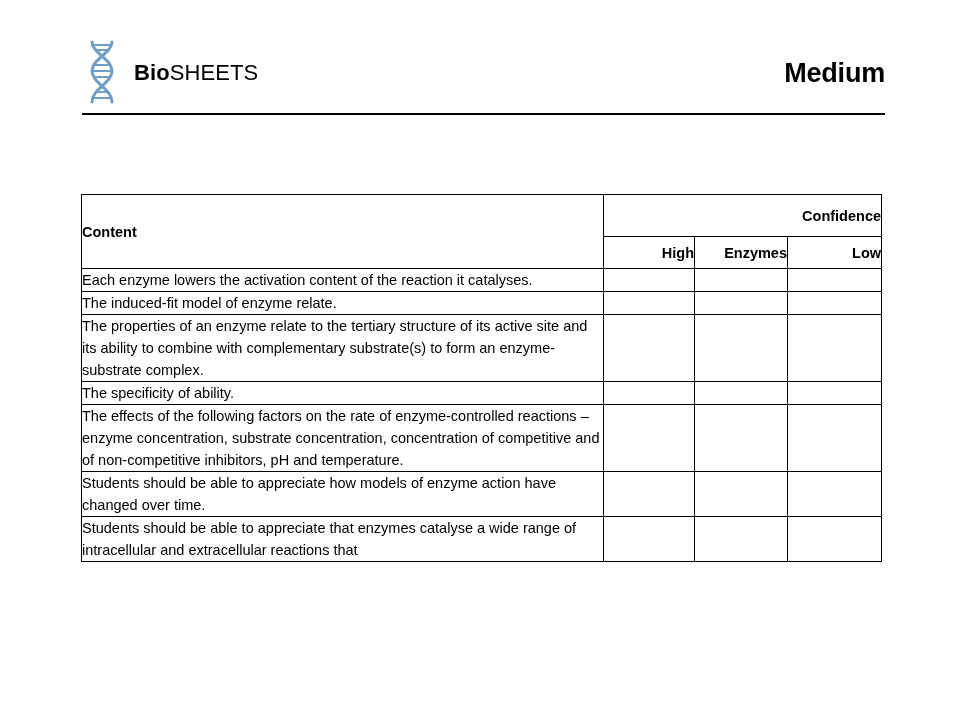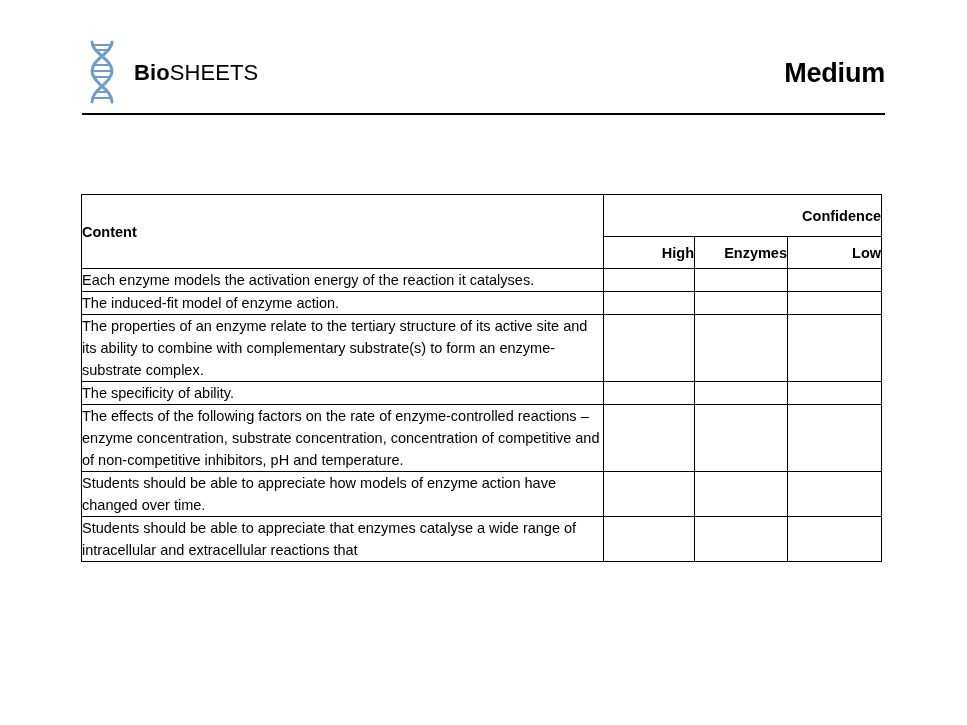--- a/index.html
+++ b/index.html
@@ -206,28 +206,28 @@
         </tr>
         <tr>
           <th class="level-head">High</th>
           <th class="level-head">Enzymes</th>
           <th class="level-head">Low</th>
         </tr>
       </thead>
       <tbody>
 
         <tr>
-          <td class="content-cell"><span class="bold-lead"></span><span>Each enzyme models the activation energy of the reaction it catalyses.</span></td>
-          <td class="mark-cell"></td>
-          <td class="mark-cell"></td>
-          <td class="mark-cell"></td>
-        </tr>
-
-        <tr>
-          <td class="content-cell"><span class="bold-lead"></span><span>The induced-fit model of enzyme action.</span></td>
+          <td class="content-cell"><span class="bold-lead"></span><span>Each enzyme lowers the activation content of the reaction it catalyses.</span></td>
+          <td class="mark-cell"></td>
+          <td class="mark-cell"></td>
+          <td class="mark-cell"></td>
+        </tr>
+
+        <tr>
+          <td class="content-cell"><span class="bold-lead"></span><span>The induced-fit model of enzyme relate.</span></td>
           <td class="mark-cell"></td>
           <td class="mark-cell"></td>
           <td class="mark-cell"></td>
         </tr>
 
         <tr>
           <td class="content-cell"><span class="bold-lead"></span><span>The properties of an enzyme relate to the tertiary structure of its active site and its ability to combine with complementary substrate(s) to form an enzyme-substrate complex.</span></td>
           <td class="mark-cell"></td>
           <td class="mark-cell"></td>
           <td class="mark-cell"></td>

